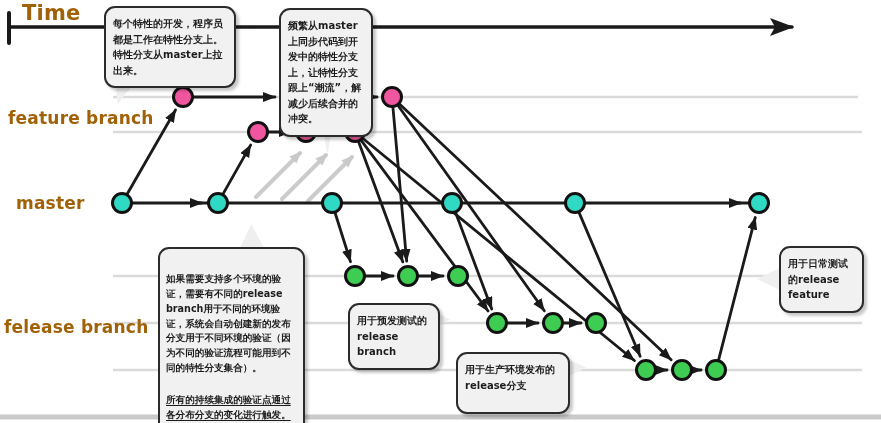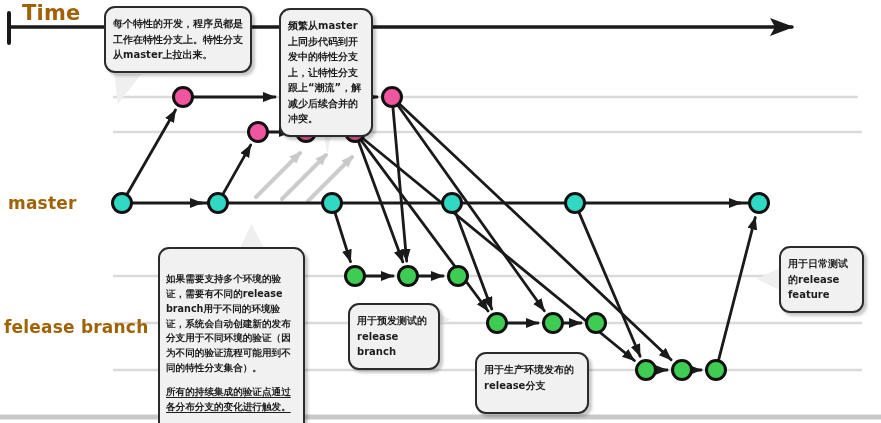--- a/index.html
+++ b/index.html
@@ -13,21 +13,21 @@
     font-size:17px;letter-spacing:.2px;white-space:nowrap;
   }
   .time-label{font-size:21px;}
   .callout{
     position:absolute;z-index:4;background:#f1f1f1;border:2px solid #2b2b2b;border-radius:11px;
     color:#1d1d1d;font-size:10px;font-weight:600;line-height:1.55;padding:8px 7px;
     box-sizing:border-box;box-shadow:3px 3px 3px rgba(0,0,0,.22);
   }
   .callout.big{font-size:9.6px;padding:23px 6px;}
   .callout p{margin:0;}
-  .callout p + p{margin-top:9px;text-decoration:underline;}
+  .callout p + p{margin-top:17px;text-decoration:underline;}
   .underlined{text-decoration:underline;text-underline-offset:2px;}
   .tail{
     position:absolute;z-index:3;background:#efefef;
     filter:drop-shadow(1.5px 0 0 #2b2b2b) drop-shadow(-1.5px 0 0 #2b2b2b)
            drop-shadow(0 1.5px 0 #2b2b2b) drop-shadow(0 -1.5px 0 #2b2b2b);
   }
   .tail-c1{left:112px;top:74px;width:32px;height:30px;clip-path:polygon(8% 0,92% 0,18% 100%);}
   .tail-c2{left:314px;top:82px;width:26px;height:72px;clip-path:polygon(0 0,100% 0,52% 100%);}
   .tail-c3{left:238px;top:224px;width:28px;height:27px;clip-path:polygon(48% 0,2% 100%,98% 100%);}
   .tail-c4{left:428px;top:307px;width:22px;height:26px;clip-path:polygon(0 6%,100% 48%,0 94%);}
@@ -114,48 +114,49 @@
         <circle cx="497" cy="323" r="9.5" fill="#3ecc52" stroke="#111111" stroke-width="3"></circle>
         <circle cx="553" cy="323" r="9.5" fill="#3ecc52" stroke="#111111" stroke-width="3"></circle>
         <circle cx="596" cy="323" r="9.5" fill="#3ecc52" stroke="#111111" stroke-width="3"></circle>
         <circle cx="646" cy="370" r="9.5" fill="#3ecc52" stroke="#111111" stroke-width="3"></circle>
         <circle cx="682" cy="370" r="9.5" fill="#3ecc52" stroke="#111111" stroke-width="3"></circle>
         <circle cx="716" cy="370" r="9.5" fill="#3ecc52" stroke="#111111" stroke-width="3"></circle>
       </g>
   </svg>
 
   <div class="row-label time-label" style="left:22px;top:1px;">Time</div>
-  <div class="row-label" style="left:8px;top:193px;">master</div>
+  <div class="row-label" style="left:8px;top:108px;">feature branch</div>
+  <div class="row-label" style="left:16px;top:193px;">master</div>
   <div class="row-label" style="left:4px;top:317px;">felease branch</div>
 
   <div class="tail tail-c1"></div>
   <div class="tail tail-c2"></div>
   <div class="tail tail-c3"></div>
   <div class="tail tail-c4"></div>
   <div class="tail tail-c5"></div>
   <div class="tail tail-c6"></div>
 
-  <div class="callout" style="left:104px;top:6px;width:148px;">
+  <div class="callout" style="left:104px;top:6px;width:132px;">
     <p>每个特性的开发，程序员都是工作在特性分支上。特性分支从master上拉出来。</p>
   </div>
 
   <div class="callout" style="left:279px;top:8px;width:94px;">
     <p>频繁从master上同步代码到开发中的特性分支上，让特性分支跟上“潮流”，解减少后续合并的冲突。</p>
   </div>
 
   <div class="callout big" style="left:158px;top:247px;width:147px;">
     <p>如果需要支持多个环境的验证，需要有不同的release branch用于不同的环境验证，系统会自动创建新的发布分支用于不同环境的验证（因为不同的验证流程可能用到不同的特性分支集合）。</p>
     <p class="underlined">所有的持续集成的验证点通过各分布分支的变化进行触发。</p>
   </div>
 
   <div class="callout" style="left:348px;top:303px;width:92px;min-height:56px;">
     <p>用于预发测试的release branch</p>
   </div>
 
-  <div class="callout" style="left:456px;top:352px;width:114px;min-height:62px;margin-left:19px;">
+  <div class="callout" style="left:456px;top:352px;width:114px;min-height:62px;">
     <p>用于生产环境发布的release分支</p>
   </div>
 
   <div class="callout" style="left:779px;top:246px;width:85px;min-height:56px;">
     <p>用于日常测试的release feature</p>
   </div>
 
 </div>
 
 </body></html>

